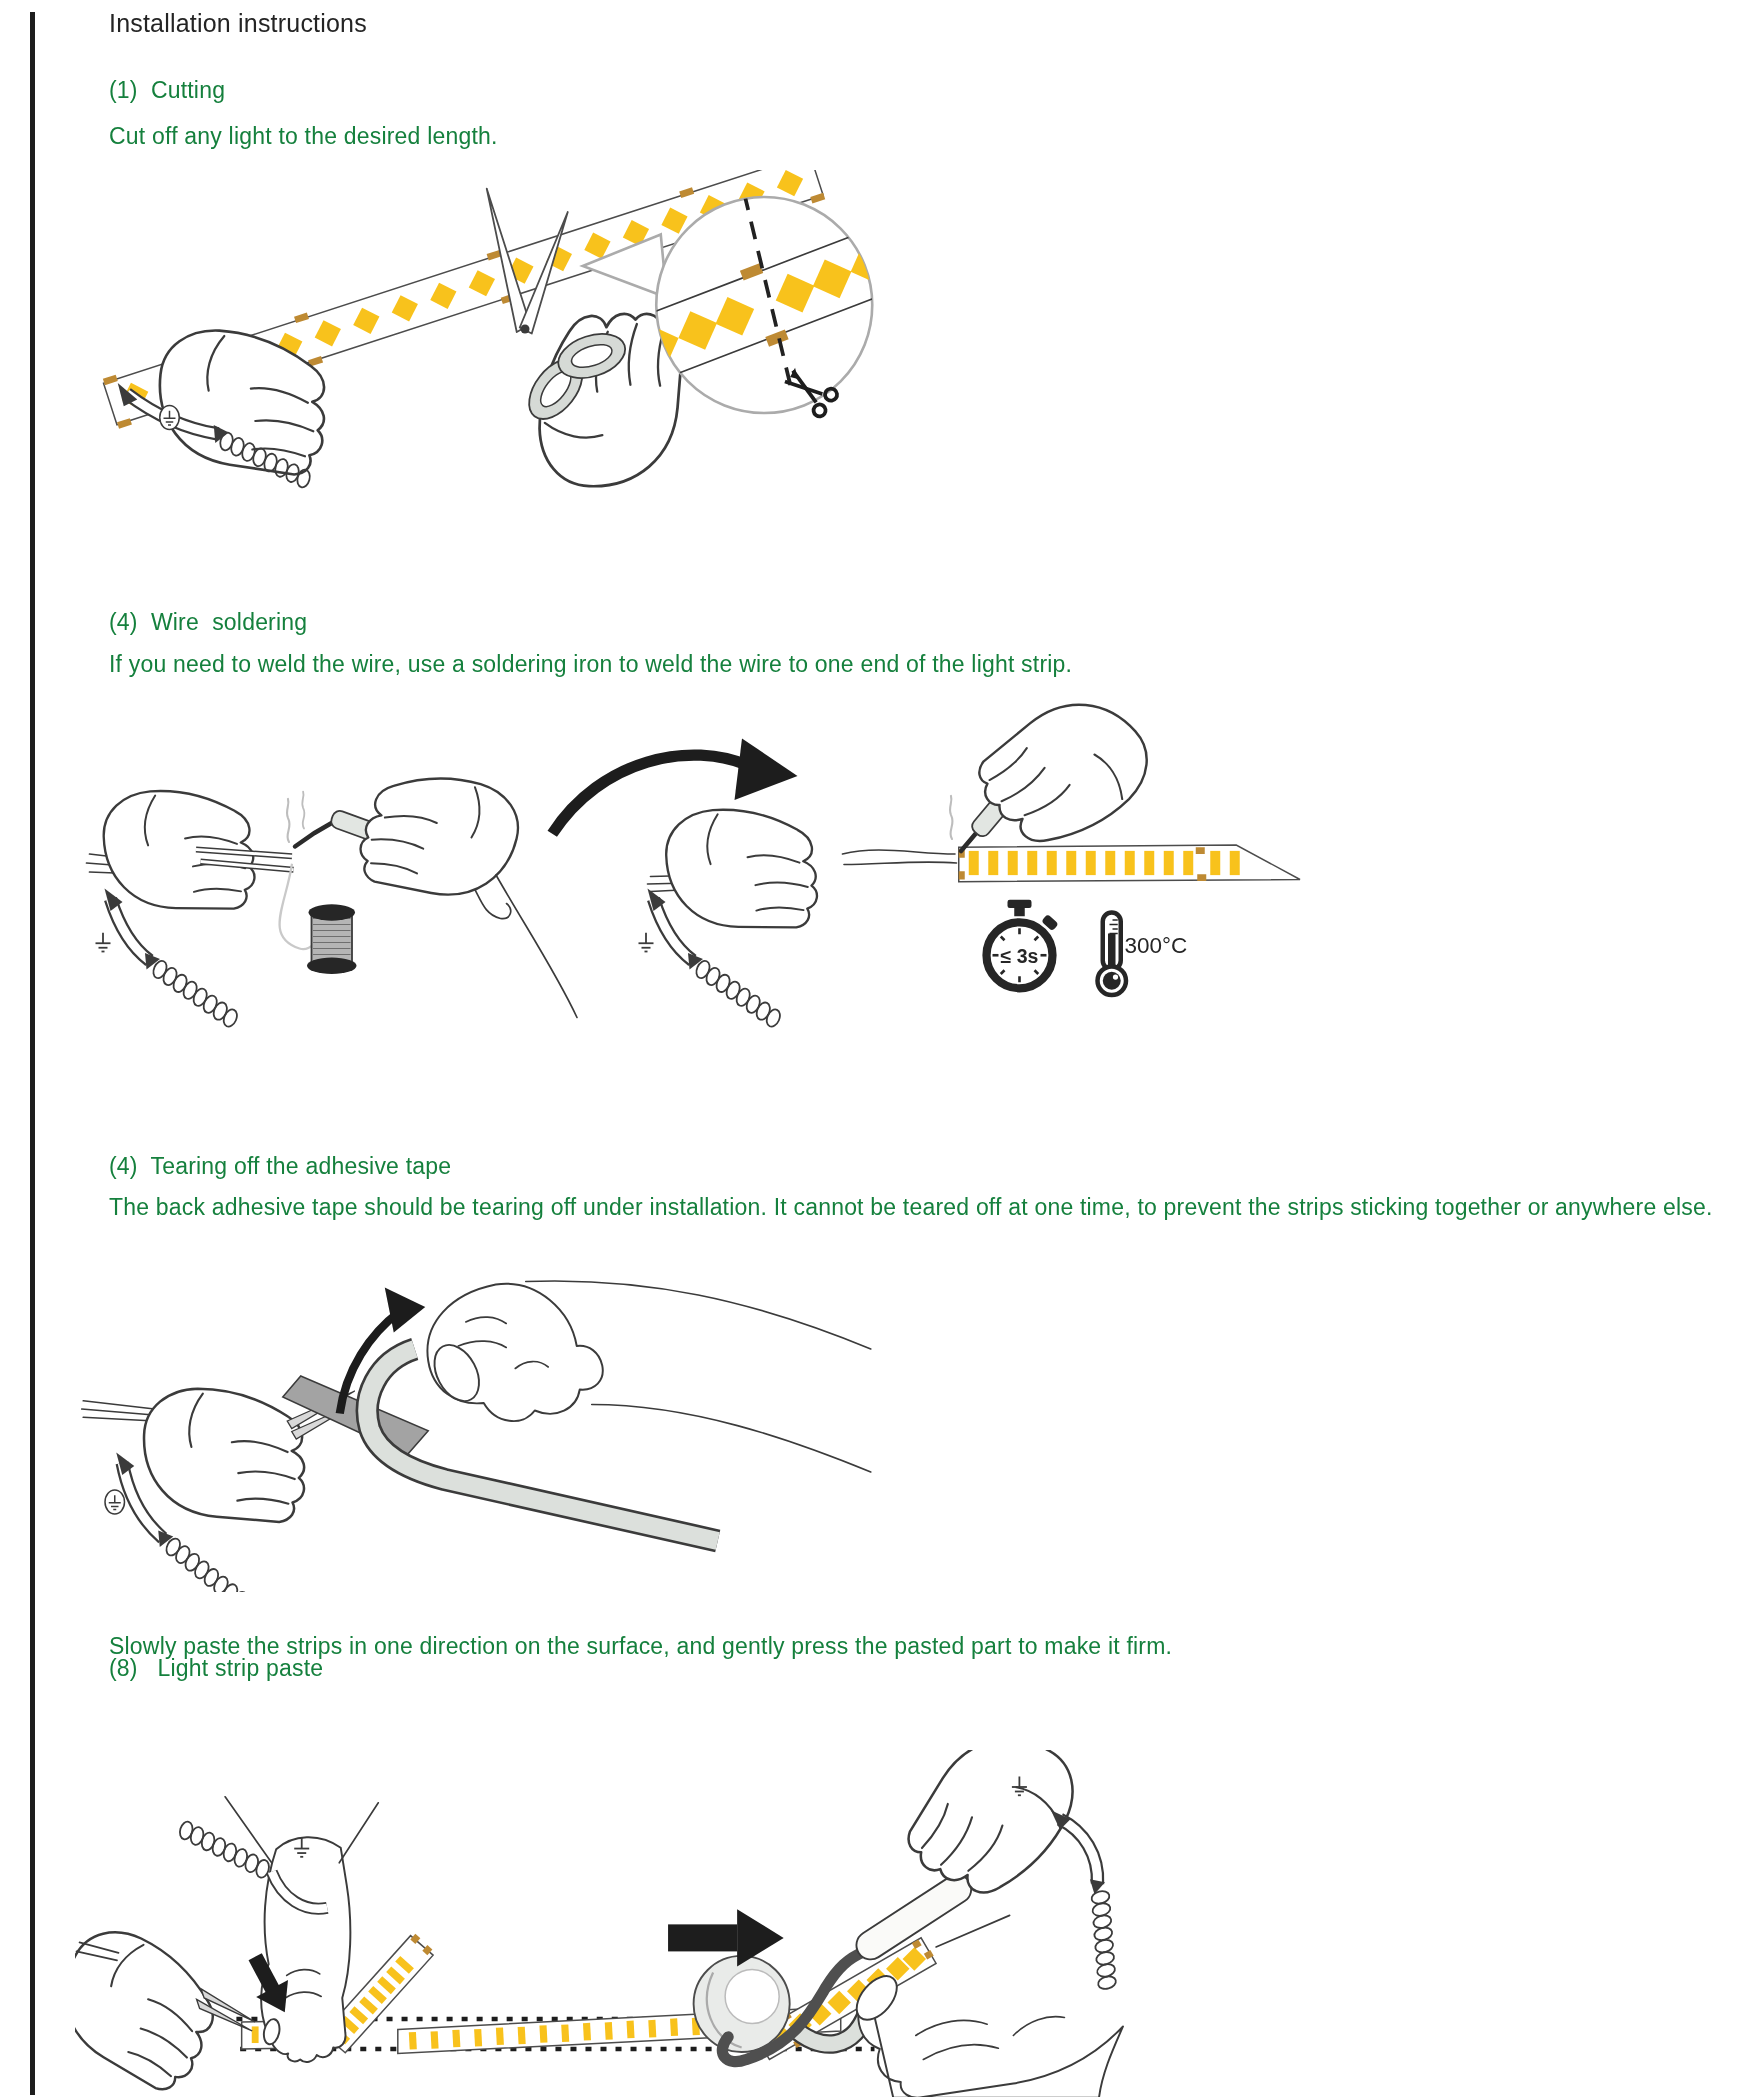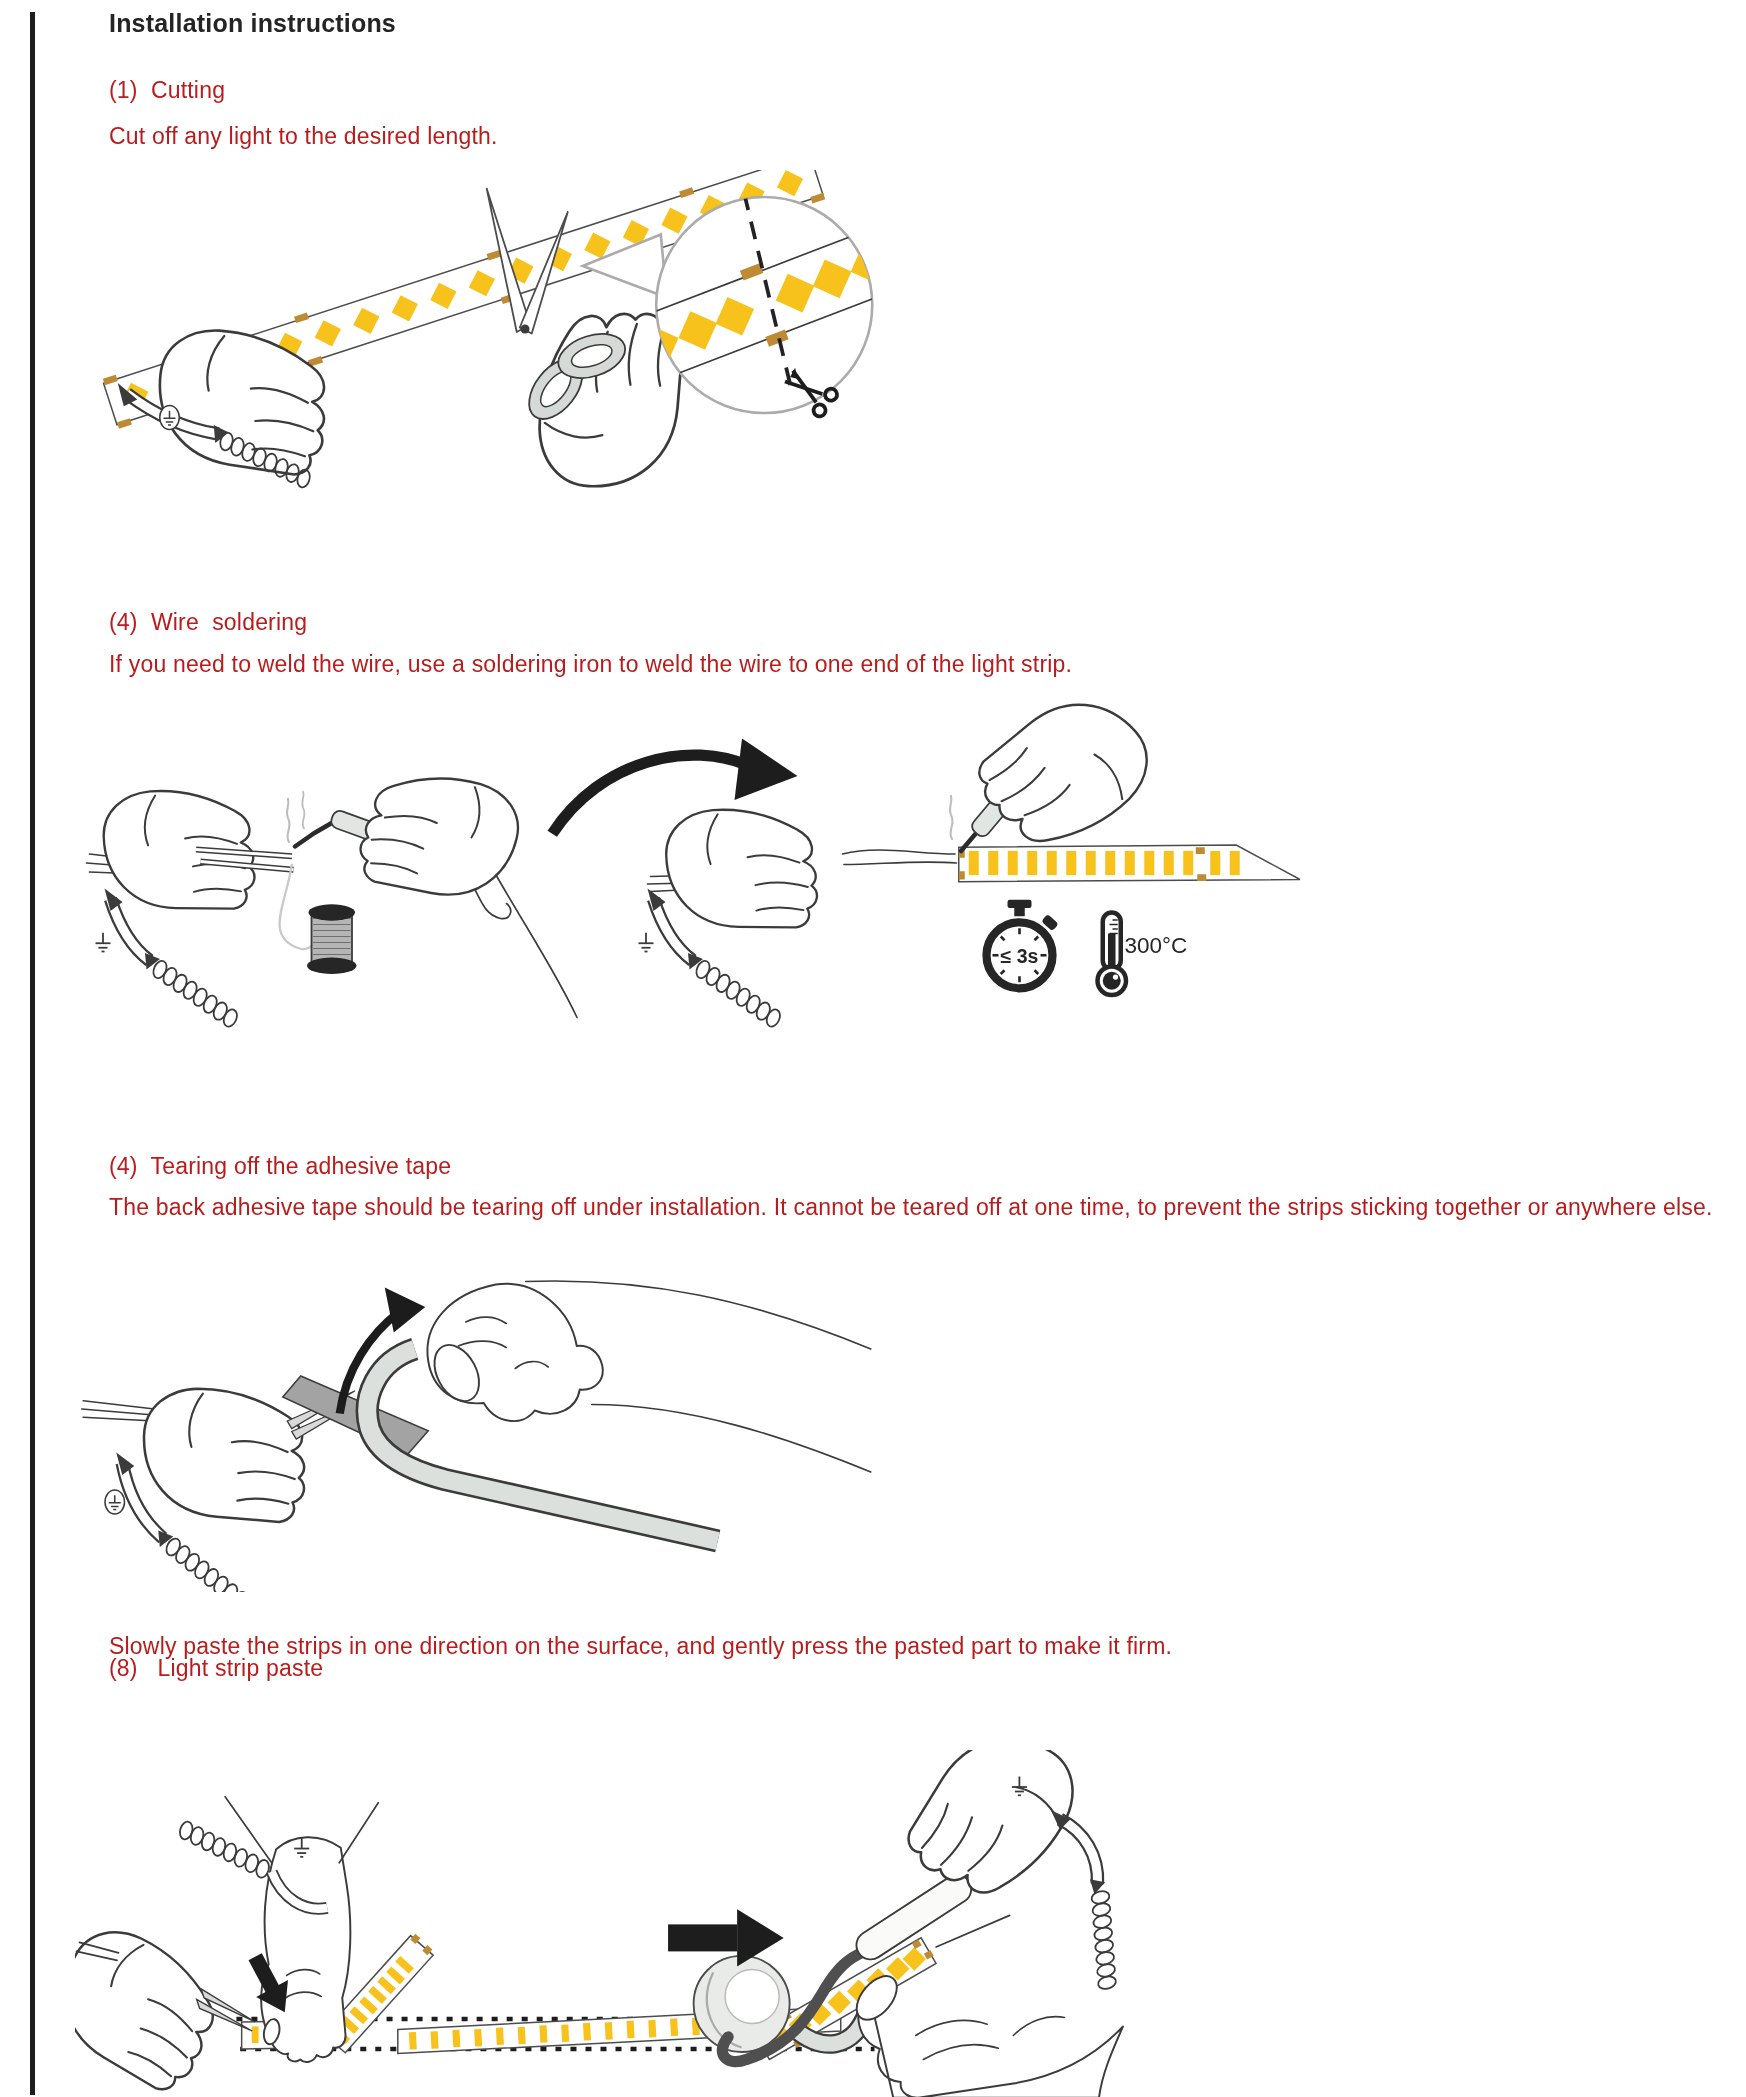--- a/index.html
+++ b/index.html
@@ -6,26 +6,26 @@
   body{
     position:relative;
     width:1747px;height:2097px;
     font-family:"Liberation Sans", sans-serif;
     color:#3d3d3d;
     overflow:hidden;
   }
   .vrule{position:absolute;left:30px;top:12px;width:4.5px;height:2083px;background:#1d1d1d;}
   .page-title{
     position:absolute;left:109px;top:9px;
-    font-size:25px;font-weight:700;color:#242424;
+    font-size:25px;font-weight:400;color:#242424;
     white-space:pre-wrap;letter-spacing:0.2px;
   }
   .sec-h,.sec-b{
     position:absolute;left:109px;
-    font-size:23px;font-weight:400;color:#b91c1c;
+    font-size:23px;font-weight:400;color:#15803d;
     white-space:pre-wrap;letter-spacing:0.2px;line-height:34px;
   }
   .fig{position:absolute;}
   
   .hand{fill:#ffffff;stroke:#3b3b3b;stroke-width:2.6;stroke-linejoin:round;stroke-linecap:round;}
   .ln{fill:none;stroke:#3b3b3b;stroke-width:2.2;stroke-linecap:round;}
   .stripe{fill:#ffffff;stroke:#4c4c4c;stroke-width:2;}
   .blade{fill:#ffffff;stroke:#4c4c4c;stroke-width:2.4;stroke-linejoin:round;}
   .grip{fill:#d6dad6;stroke:#3b3b3b;stroke-width:2.4;}
   .tool{fill:#e2e6e2;stroke:#3b3b3b;stroke-width:2.4;}

